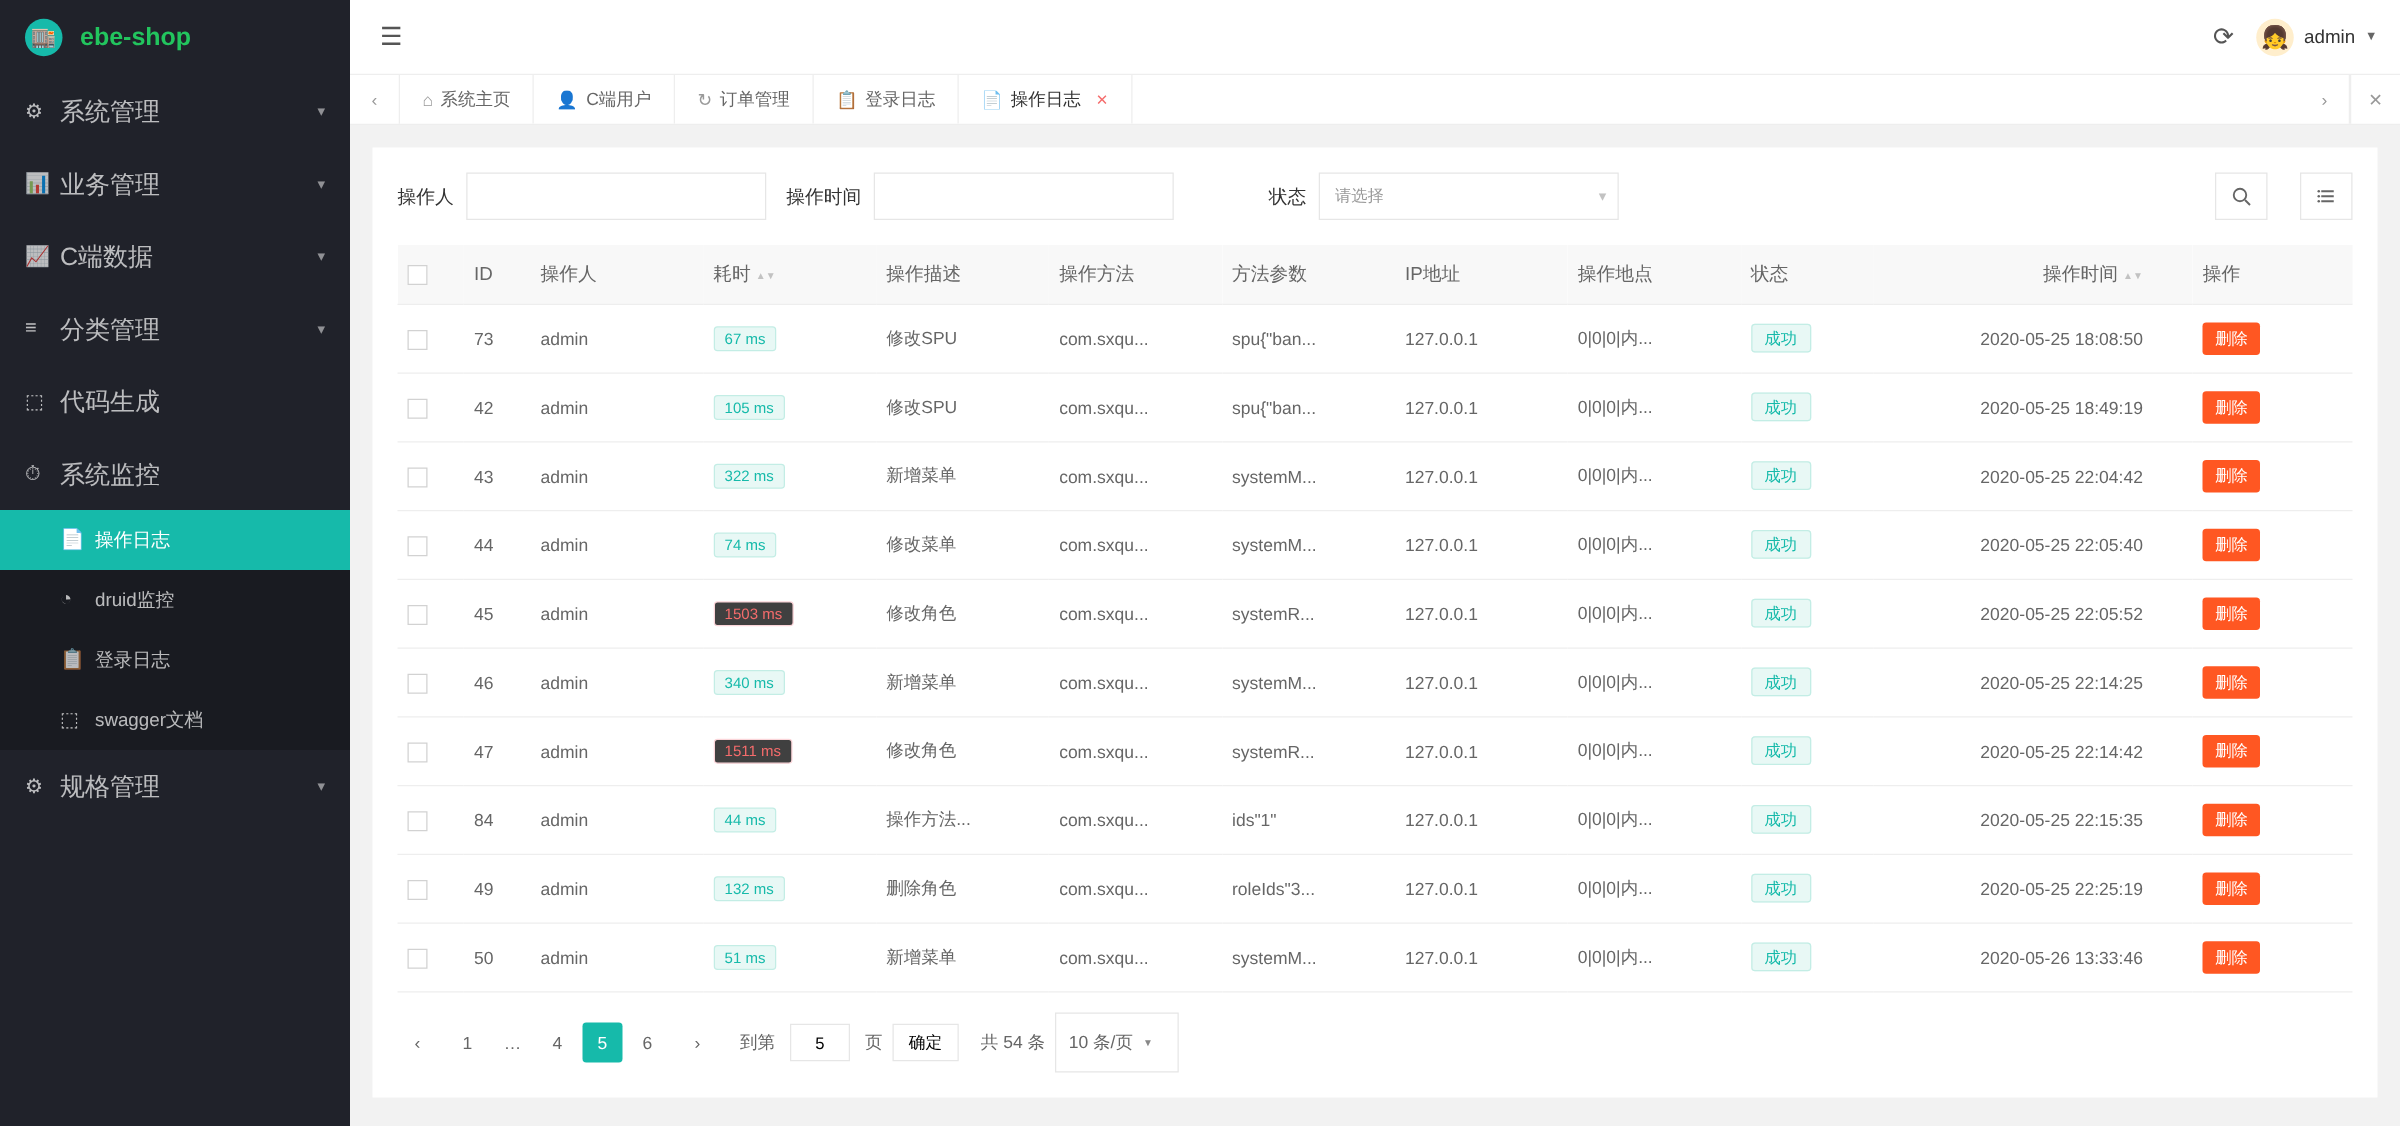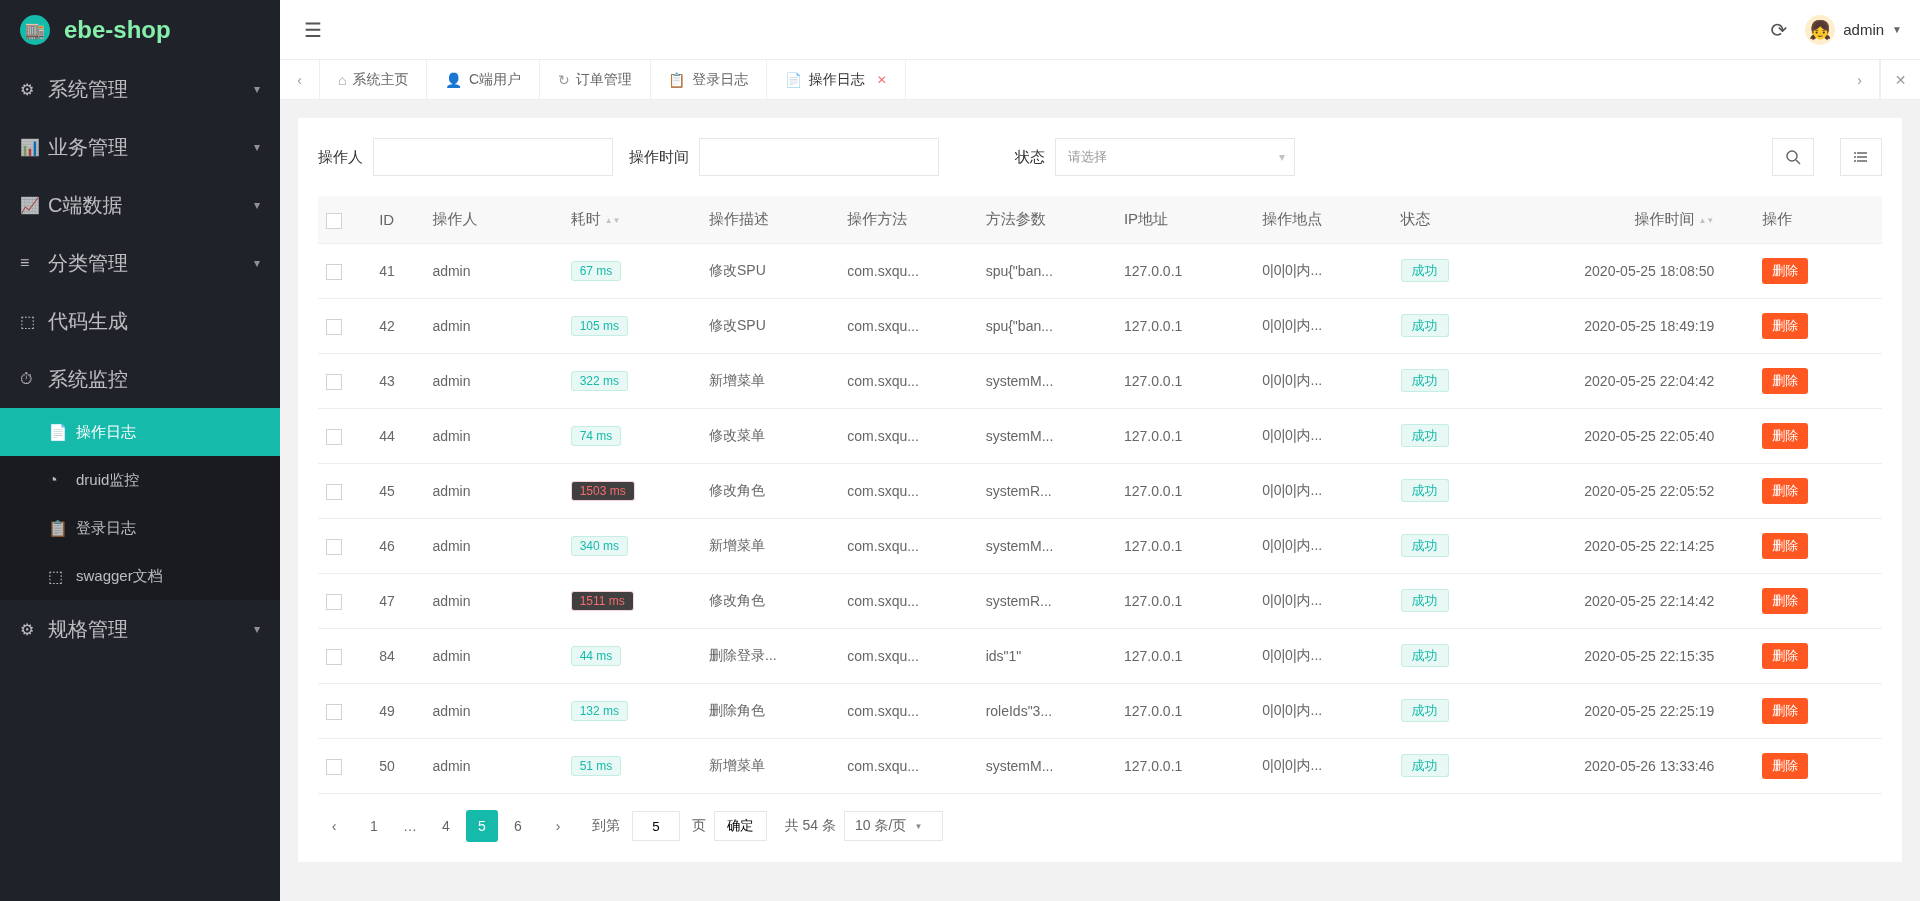--- a/index.html
+++ b/index.html
@@ -5,21 +5,21 @@
 * { margin: 0; padding: 0; box-sizing: border-box; }
 body { font-family: -apple-system, BlinkMacSystemFont, "Segoe UI", "Microsoft YaHei", sans-serif; font-size: 14px; color: #333; background: #f2f2f2; width: 1920px; height: 901px; overflow: hidden; }
 
 
 .app { display: flex; width: 100%; height: 100%; }
 
 
 .sidebar { width: 280px; background: #20222A; color: #fff; flex-shrink: 0; }
 .logo { display: flex; align-items: center; padding: 18px 20px; height: 60px; }
 .logo-icon { width: 30px; height: 30px; border-radius: 50%; background: #16baaa; display: flex; align-items: center; justify-content: center; margin-right: 14px; color: #fff; font-size: 16px; }
-.logo-text { font-size: 24px; font-weight: 600; color: #86efac; }
+.logo-text { font-size: 20px; font-weight: 600; color: #22c55e; }
 
 .menu-item { display: flex; align-items: center; padding: 0 20px; height: 58px; cursor: pointer; color: rgba(255,255,255,.7); position: relative; }
 .menu-item .mi-icon { width: 28px; font-size: 16px; }
 .menu-item .mi-label { flex: 1; font-size: 20px; }
 .menu-item .mi-chevron { font-size: 12px; transform: rotate(0); color: rgba(255,255,255,.5); }
 
 .submenu { background: rgba(0,0,0,.2); }
 .submenu .menu-item { padding-left: 48px; height: 48px; font-size: 15px; }
 .submenu .menu-item .mi-label { font-size: 15px; }
 .submenu .menu-item.active { background: #16baaa; color: #fff; }
@@ -95,21 +95,21 @@
 .btn-del { background: #ff5722; color: #fff; border: none; padding: 4px 10px; border-radius: 3px; font-size: 13px; cursor: pointer; }
 
 .sort-icons { display:inline-flex; flex-direction:column; margin-left:4px; font-size:8px; line-height:7px; color:#c2c2c2; vertical-align:middle; }
 
 
 .pagination { display: flex; align-items: center; gap: 8px; padding: 16px 0 0; color: #666; font-size: 14px; }
 .page-btn { min-width: 32px; height: 32px; display: flex; align-items: center; justify-content: center; cursor: pointer; border-radius: 3px; padding: 0 8px; }
 .page-btn.active { background: #16baaa; color: #fff; }
 .page-input { width: 48px; height: 30px; border: 1px solid #e6e6e6; text-align: center; margin: 0 4px; }
 .page-confirm { height: 30px; border: 1px solid #e6e6e6; padding: 0 12px; background: #fff; cursor: pointer; }
-.page-size { height: 30px; border: 1px solid #e6e6e6; padding: 0 20px 0 10px; background: #fff; cursor: pointer; position:relative; display:flex; align-items:center; }
+.page-size { height: 48px; border: 1px solid #e6e6e6; padding: 0 20px 0 10px; background: #fff; cursor: pointer; position:relative; display:flex; align-items:center; }
 .page-size::after { content:"▼"; font-size:8px; margin-left:8px; color:#888; }
 
 </style>
 </head>
 <body>
 
 <div class="app">
 
   <aside class="sidebar">
     <div class="logo">
@@ -270,21 +270,21 @@
                 <th class="col-ip">IP地址</th>
                 <th class="col-loc">操作地点</th>
                 <th class="col-status">状态</th>
                 <th class="col-time"><span>操作时间</span><span class="sort-icons">▲▼</span></th>
                 <th class="col-action">操作</th>
               </tr>
             </thead>
             <tbody id="table-body">
                 <tr>
     <td class="col-check"><span class="checkbox"></span></td>
-    <td class="col-id">41</td>
+    <td class="col-id">73</td>
     <td class="col-opr">admin</td>
     <td class="col-cost"><span class="badge badge-green">67 ms</span></td>
     <td class="col-desc">修改SPU</td>
     <td class="col-method">com.sxqu...</td>
     <td class="col-params">spu{"ban...</td>
     <td class="col-ip">127.0.0.1</td>
     <td class="col-loc">0|0|0|内...</td>
     <td class="col-status"><span class="status-success">成功</span></td>
     <td class="col-time">2020-05-25 18:08:50</td>
     <td class="col-action"><button class="btn-del">删除</button></td>
@@ -371,21 +371,21 @@
     <td class="col-loc">0|0|0|内...</td>
     <td class="col-status"><span class="status-success">成功</span></td>
     <td class="col-time">2020-05-25 22:14:42</td>
     <td class="col-action"><button class="btn-del">删除</button></td>
                 </tr>
                 <tr>
     <td class="col-check"><span class="checkbox"></span></td>
     <td class="col-id">84</td>
     <td class="col-opr">admin</td>
     <td class="col-cost"><span class="badge badge-green">44 ms</span></td>
-    <td class="col-desc">删除登录...</td>
+    <td class="col-desc">操作方法...</td>
     <td class="col-method">com.sxqu...</td>
     <td class="col-params">ids"1"</td>
     <td class="col-ip">127.0.0.1</td>
     <td class="col-loc">0|0|0|内...</td>
     <td class="col-status"><span class="status-success">成功</span></td>
     <td class="col-time">2020-05-25 22:15:35</td>
     <td class="col-action"><button class="btn-del">删除</button></td>
                 </tr>
                 <tr>
     <td class="col-check"><span class="checkbox"></span></td>

